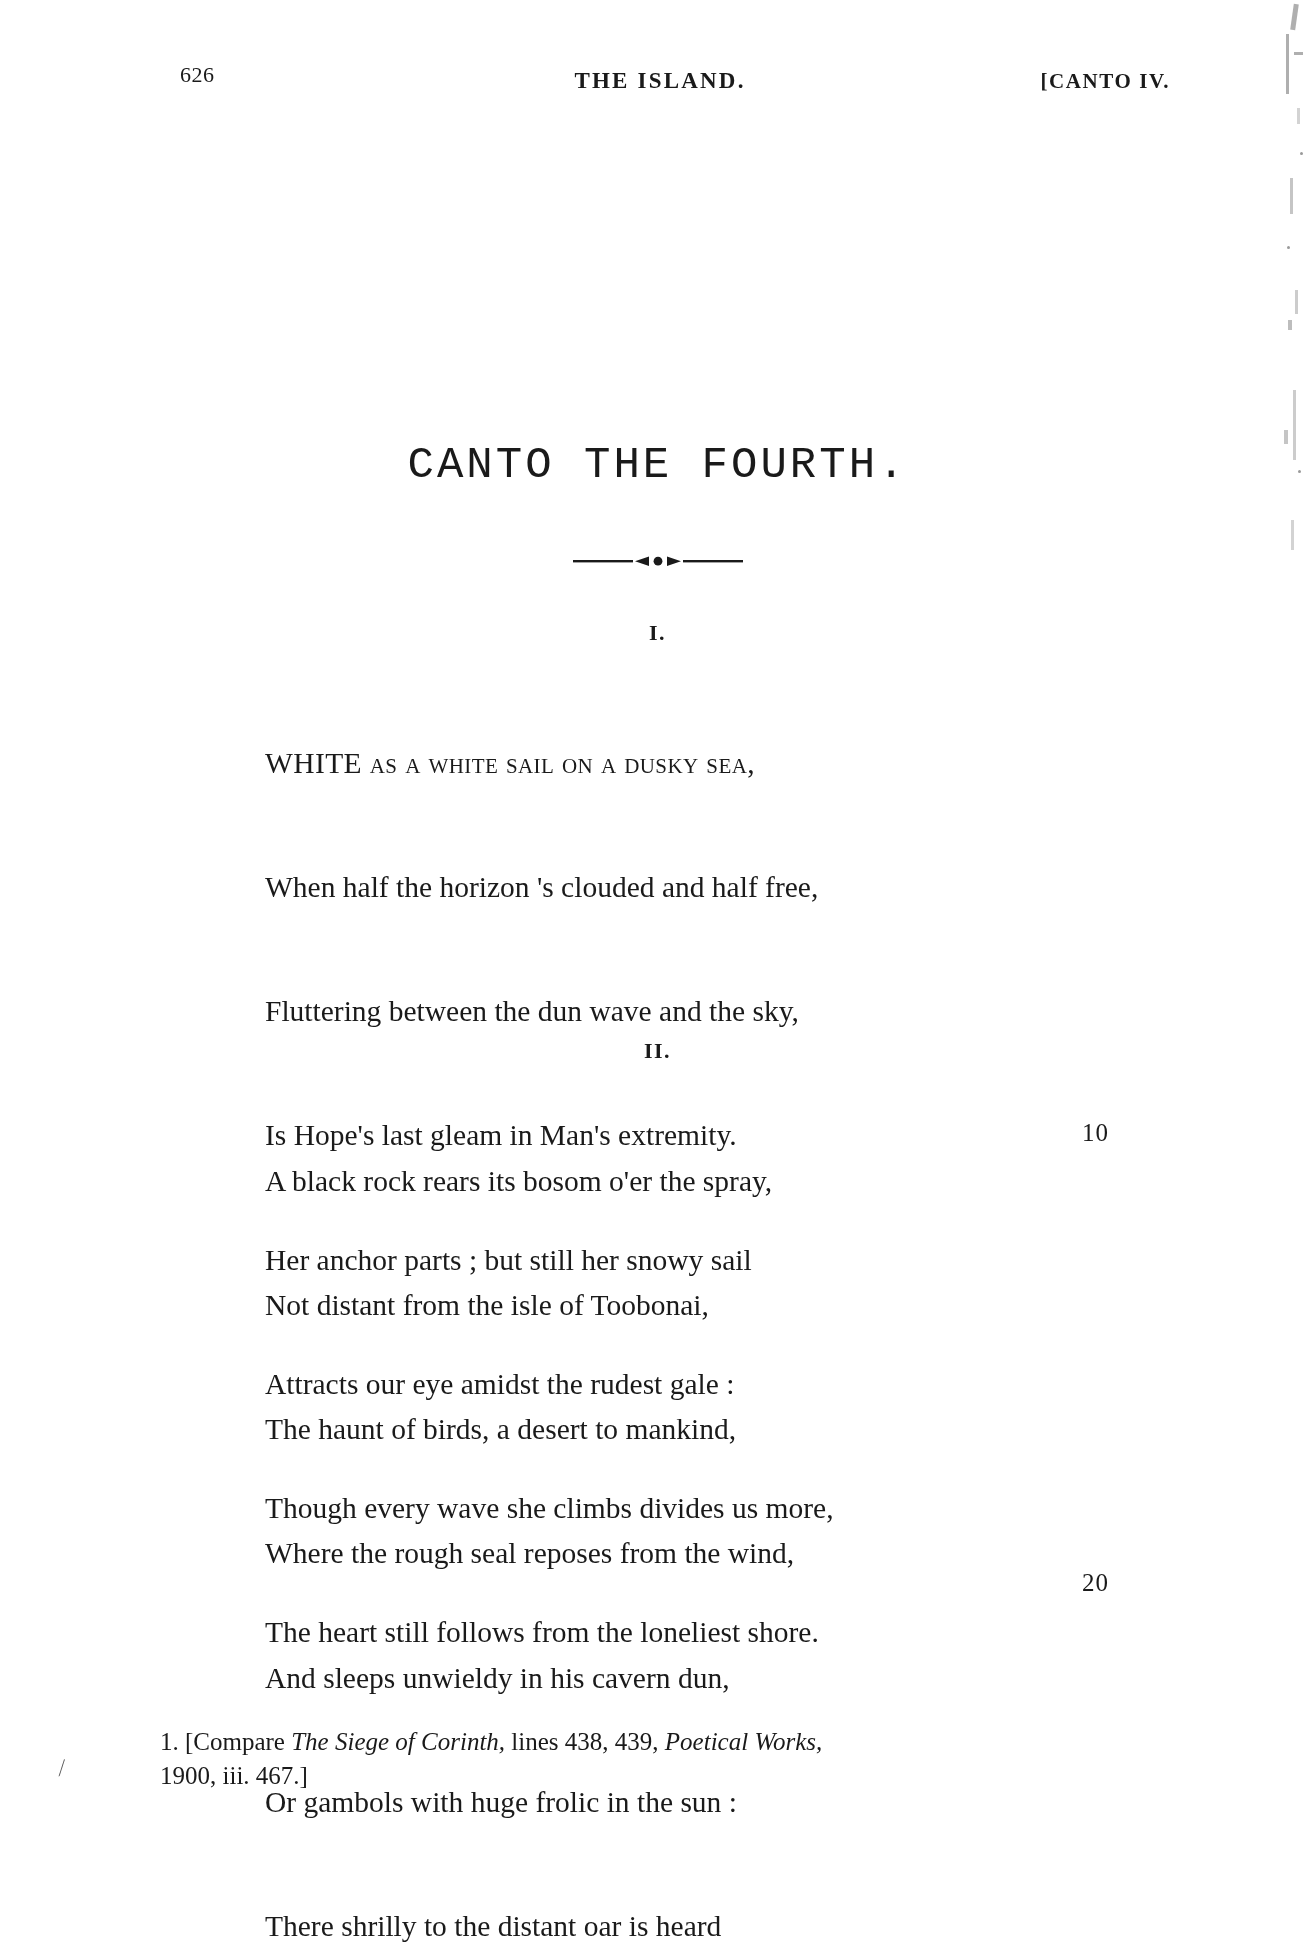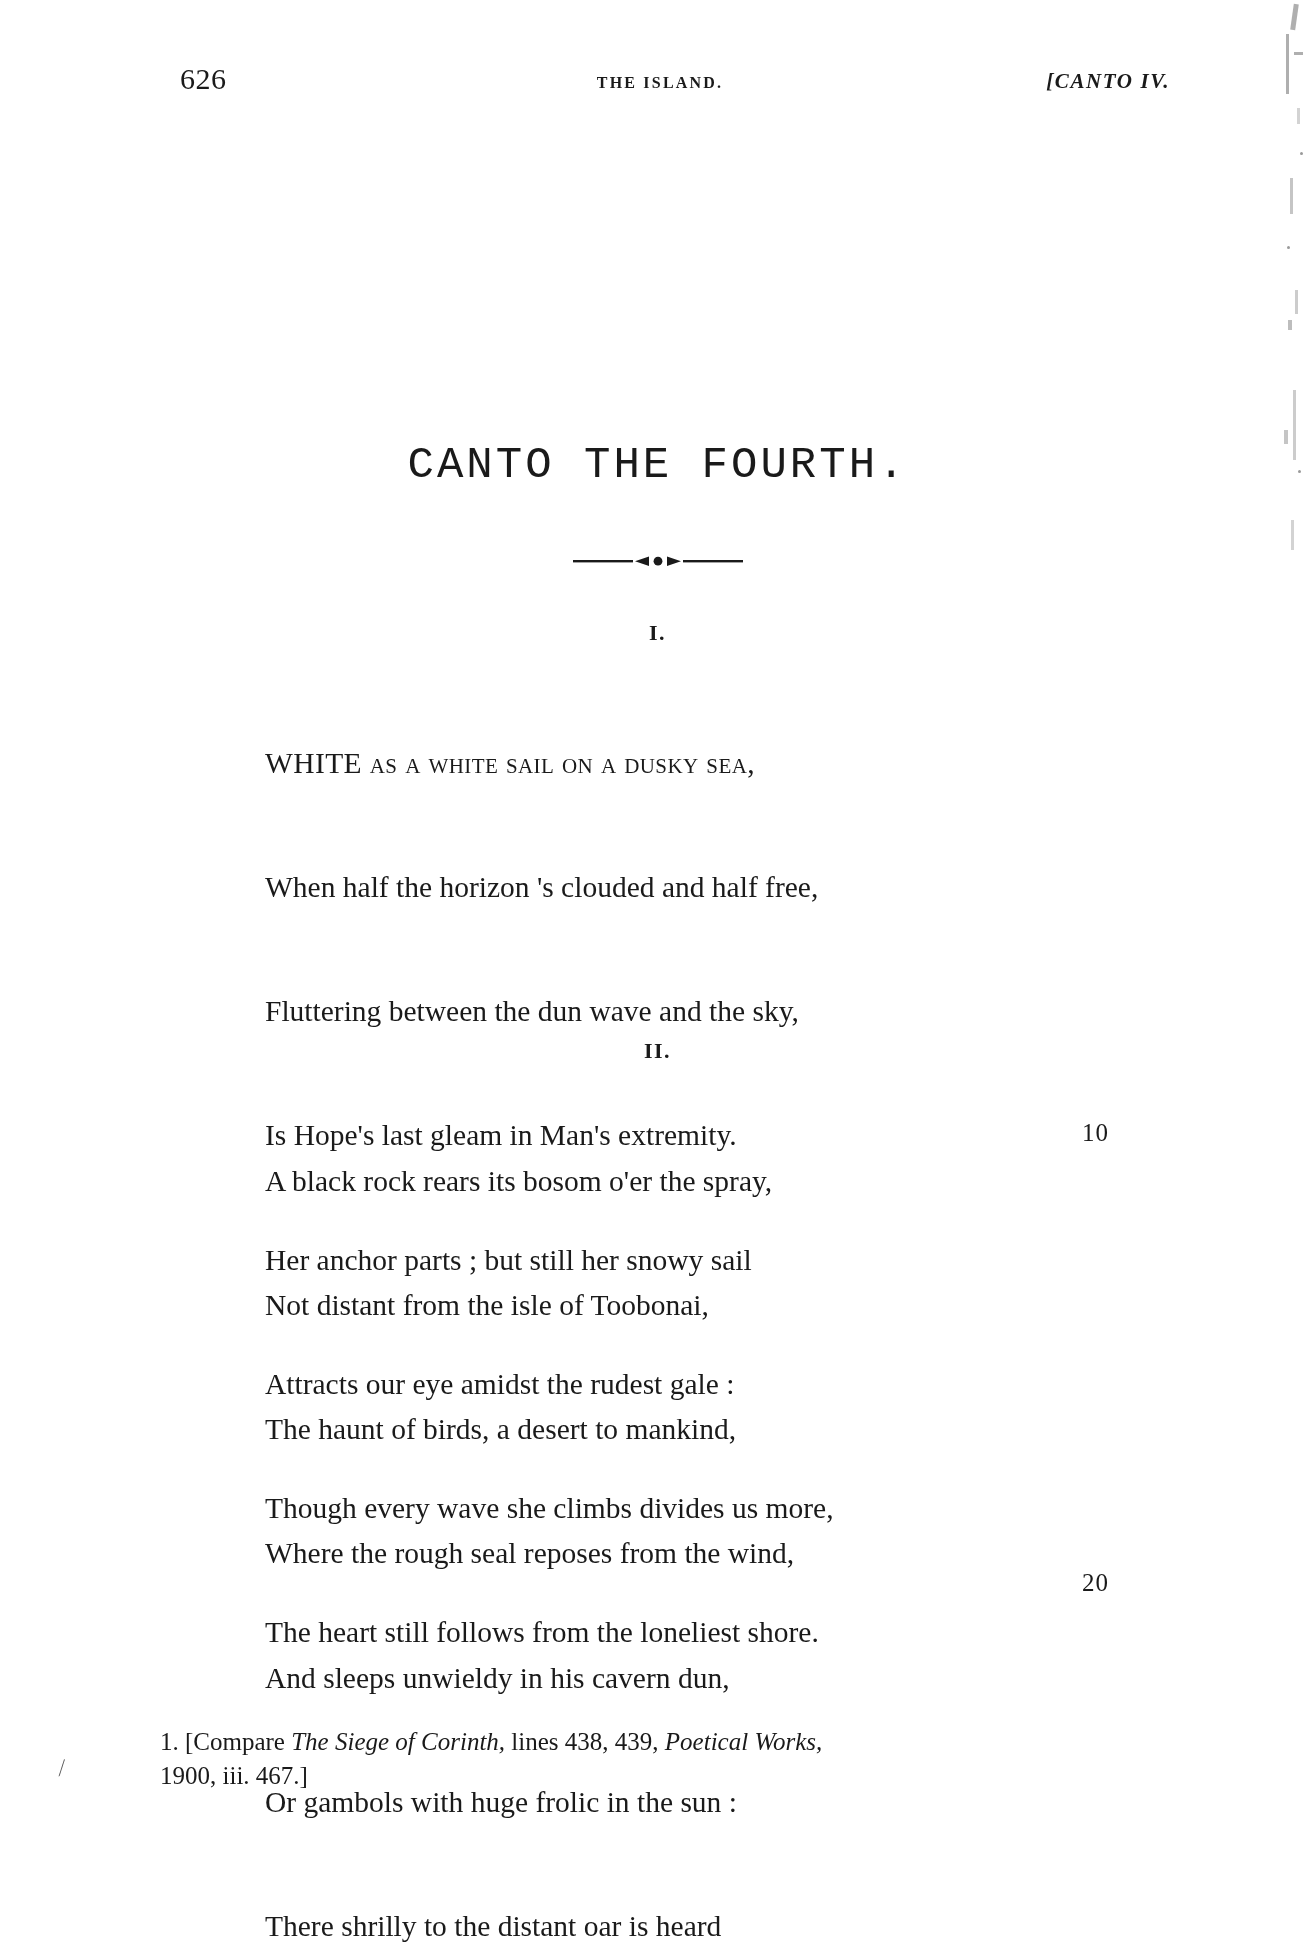--- a/index.html
+++ b/index.html
@@ -21,45 +21,44 @@
     position: absolute;
     top: 62px;
     left: 140px;
     width: 1040px;
     height: 40px;
   }
   .folio {
     position: absolute;
     left: 40px;
     top: 0;
-    font-size: 30px;
+    font-size: 22px;
     letter-spacing: 0.5px;
     font-family: "Liberation Serif", serif;
   }
   .runhead-title {
     position: absolute;
     left: 0;
     top: 4px;
     width: 1040px;
     text-align: center;
     font-size: 25px;
     font-weight: bold;
     letter-spacing: 2.2px;
   }
   .runhead-title .small {
-    font-size: 16px;
+    font-size: 23px;
   }
   .runhead-canto {
     position: absolute;
     right: 10px;
     top: 4px;
     font-size: 25px;
     font-weight: bold;
     letter-spacing: 1.6px;
-    font-style: italic;
   }
   .runhead-canto .small {
     font-size: 21px;
   }
   
   .canto-title {
     position: absolute;
     top: 440px;
     left: 0;
     width: 1315px;

